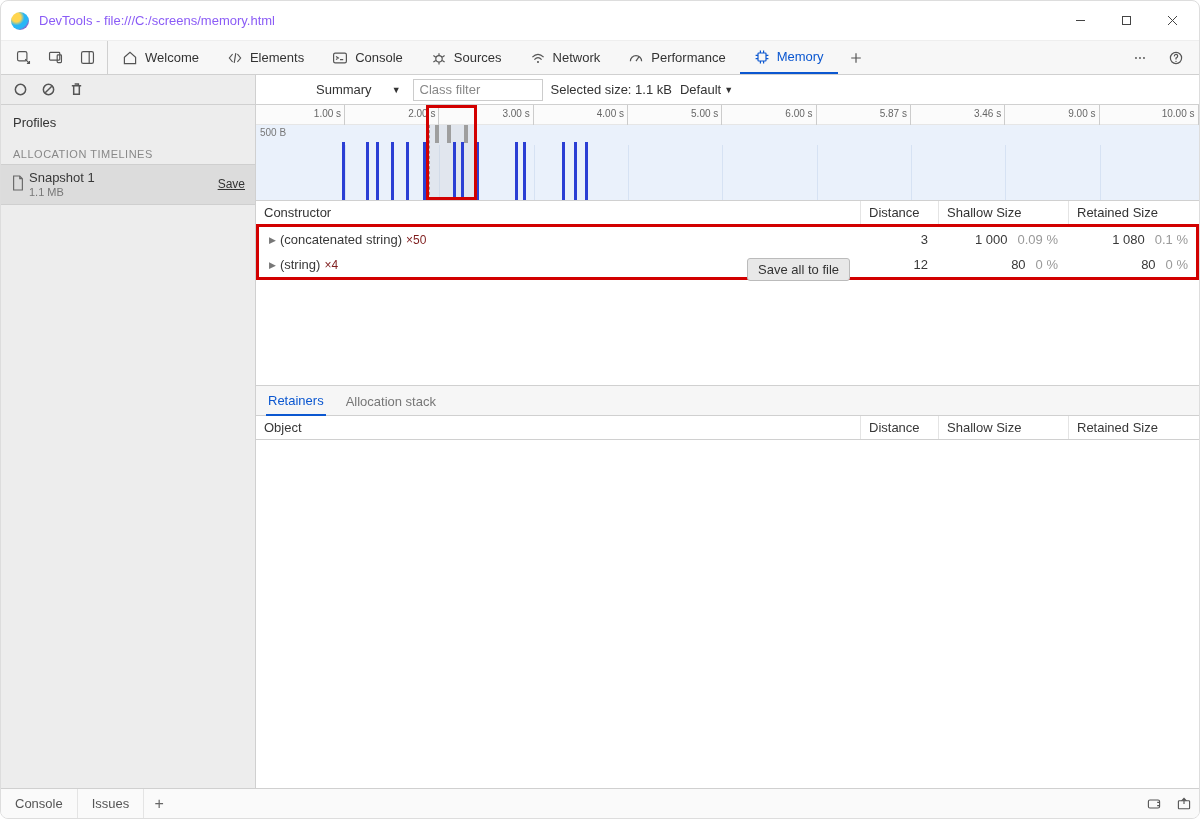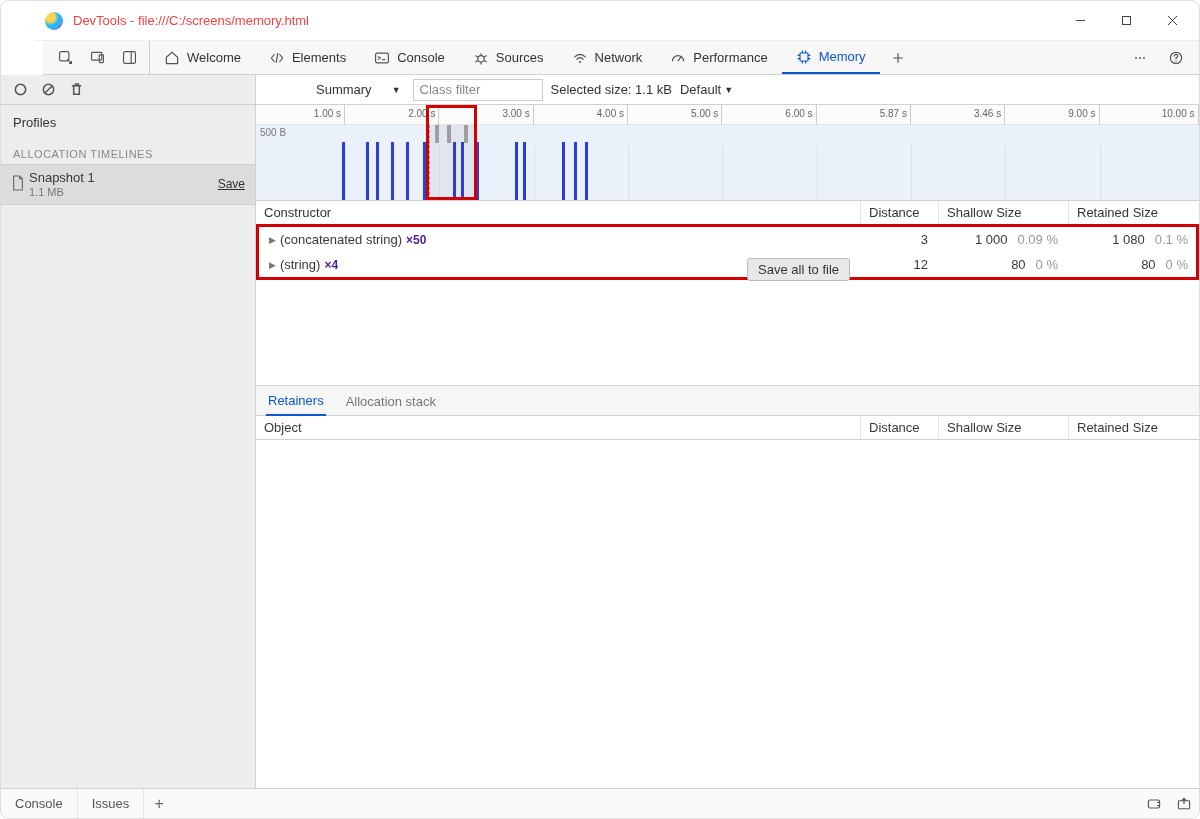--- a/index.html
+++ b/index.html
@@ -26,40 +26,38 @@
     border-radius:8px;
     overflow:hidden;
   }
 
   
   .titlebar{
     height:40px;
     display:flex;
     align-items:center;
     padding:0 4px 0 10px;
-    color:#ef4444;
+    color:#8b5cf6;
     font-size:13px;
     border-bottom:1px solid #eee;
-    margin-left:34px;
   }
   .titlebar .app-ico{width:18px;height:18px;border-radius:50%;margin-right:10px;
     background:radial-gradient(circle at 30% 30%,#ffd54f 0 25%,#29b6f6 45% 65%,#ab47bc 80%);}
   .titlebar .spacer{flex:1;}
   .winbtn{width:46px;height:32px;display:flex;align-items:center;justify-content:center;color:#444;}
   .winbtn svg{width:11px;height:11px;stroke:#444;stroke-width:1;fill:none;}
 
   
   .tabbar{
     height:34px;
     background:#f7f7f7;
     border-bottom:1px solid var(--border);
     display:flex;
     align-items:stretch;
     padding-left:6px;
-    margin-left:42px;
   }
   .tabbar .pre-icons{display:flex;align-items:center;gap:0;padding-right:4px;border-right:1px solid var(--border);}
   .tabbar .pre-icons .ibtn{width:32px;height:34px;display:flex;align-items:center;justify-content:center;}
   .tabbar .ibtn svg{width:17px;height:17px;stroke:#555;fill:none;stroke-width:1.4;}
   .tab{display:flex;align-items:center;gap:7px;padding:0 14px;color:#333;cursor:default;position:relative;}
   .tab svg{width:16px;height:16px;stroke:#555;fill:none;stroke-width:1.5;}
   .tab.active{color:#0b57d0;border-bottom:2px solid #0b57d0;}
   .tab.active svg{stroke:#0b57d0;}
   .tabbar .right{margin-left:auto;display:flex;align-items:center;padding-right:8px;gap:6px;}
   .tabbar .right .ibtn{width:30px;height:34px;display:flex;align-items:center;justify-content:center;}
@@ -114,21 +112,21 @@
   
   .tbl-head, .tbl-body{display:grid;grid-template-columns:1fr 78px 130px 130px;}
   .tbl-head{height:24px;border-bottom:1px solid var(--border);background:#fff;}
   .tbl-head>div{border-right:1px solid var(--border-light);display:flex;align-items:center;padding:0 8px;color:#333;font-size:13px;}
   .tbl-head>div:last-child{border-right:none;}
   .rows-wrap{position:relative;border:3px solid #d20000;border-top-width:3px;margin-top:-1px;}
   .row{display:grid;grid-template-columns:1fr 78px 130px 130px;height:25px;align-items:center;position:relative;}
   .row>div{padding:0 8px;display:flex;align-items:center;gap:4px;}
   .row .ctor{padding-left:10px;}
   .row .tri{color:#777;font-size:9px;}
-  .row .count{color:#4c1d95;font-size:12px;font-weight:bold;}
+  .row .count{color:#7f1d1d;font-size:12px;}
   .row .num{justify-content:flex-end;}
   .row .pct{color:#999;margin-left:6px;}
   .saveall{position:absolute;background:#e8e8e8;border:1px solid #bbb;border-radius:3px;padding:3px 10px;font-size:13px;color:#333;right:8px;top:1px;}
   .rows-spacer{height:100px;}
 
   .midflex{flex:1;display:flex;flex-direction:column;min-height:0;}
   .upper{display:flex;flex-direction:column;border-bottom:1px solid var(--border);}
   .upper .rows-area{min-height:160px;}
   
   .subtabs{height:30px;display:flex;align-items:flex-end;border-bottom:1px solid var(--border);background:#f6f6f6;padding:0 10px;gap:18px;}

